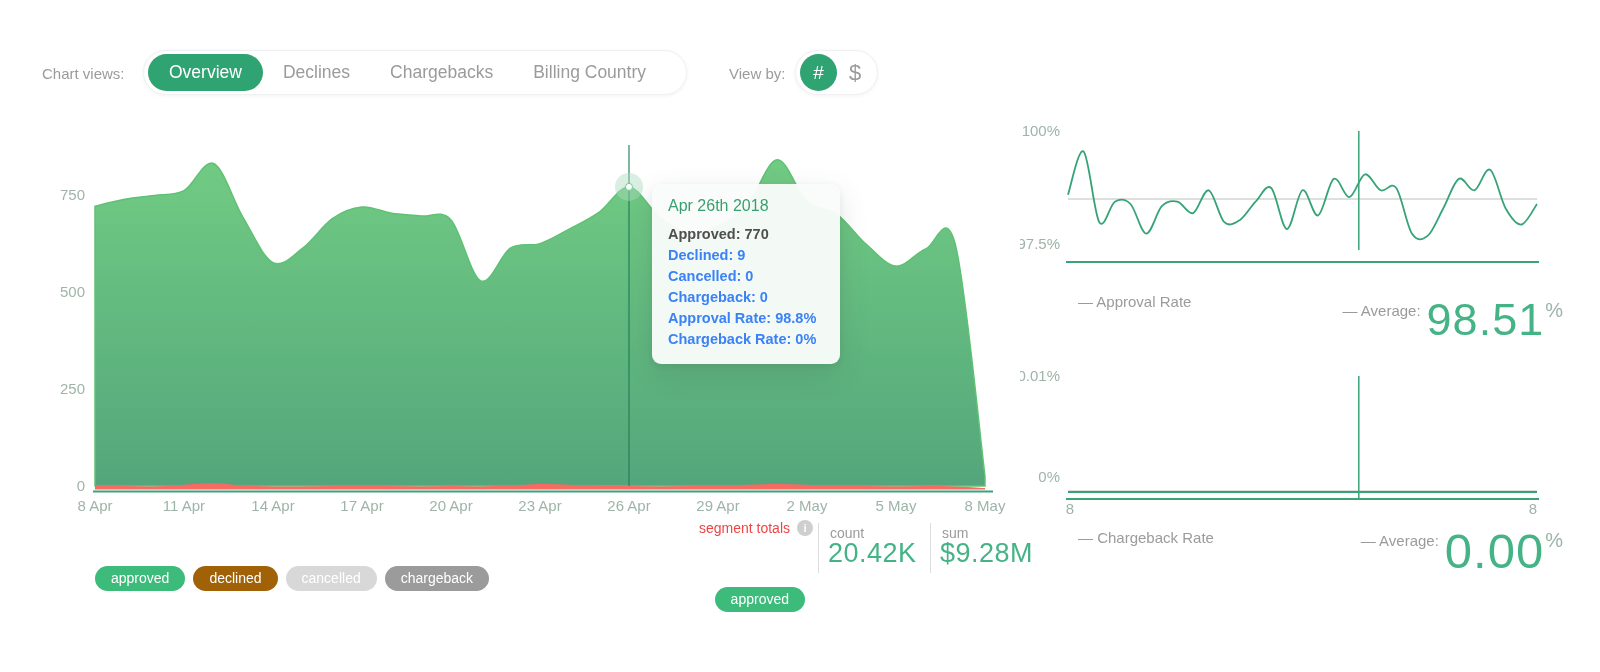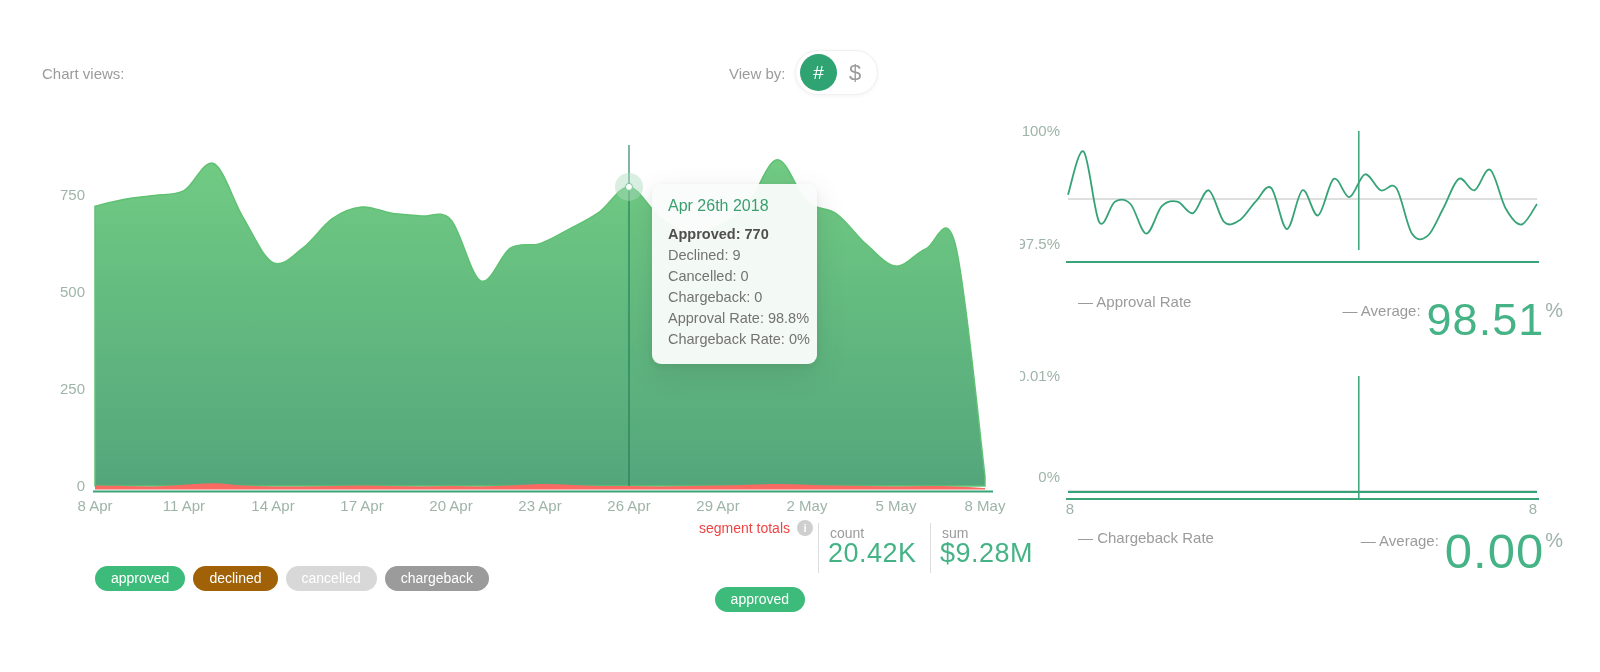--- a/index.html
+++ b/index.html
@@ -24,25 +24,25 @@
   
   .main-chart { position:absolute; left:40px; top:130px; width:990px; height:450px; }
   .legend { position:absolute; left:55px; top:400px; display:flex; }
   .pill { font-size:14px; color:#fff; border-radius:13px; padding:4px 16px 5px; margin-right:8px; white-space:nowrap;margin-top:36px; }
   .pill-approved { background:#3dbb7a; }
   .pill-declined { background:#a16207; }
   .pill-cancelled { background:#d8d8d8; }
   .pill-chargeback { background:#9b9b9b; }
 
   
-  .tooltip { position:absolute; left:652px; top:184px; width:165px; padding:13px 16px 14px;
+  .tooltip { position:absolute; left:652px; top:184px; width:188px; padding:13px 16px 14px;
     background:rgba(249,252,250,.96); border-radius:9px;
     box-shadow:0 10px 28px rgba(60,80,70,.16), 0 2px 6px rgba(0,0,0,.06); }
   .tt-title { color:#3aa06f; font-size:16px; margin-bottom:9px; }
-  .tt-row { font-size:14.5px; color:#737373; line-height:21px; white-space:nowrap; }
+  .tt-row { font-size:14.5px; color:#3b82f6; line-height:21px; white-space:nowrap;font-weight:bold; }
   .tt-bold { color:#4f4f4f; font-weight:bold; }
 
   
   .seg { position:absolute; left:690px; top:517px; width:345px; height:62px; }
   .seg .st-label { position:absolute; left:0; top:3px; width:100px; text-align:right; font-size:14px; color:#ef4444; }
   .seg .st-info { position:absolute; left:107px; top:3px; width:16px; height:16px; border-radius:50%;
     background:#cfcfcf; color:#fff; font-size:11px; font-weight:bold; text-align:center; line-height:16px; cursor:pointer; }
   .seg .st-pill { position:absolute; right:222px; top:34px; }
   .seg .vdiv { position:absolute; top:6px; width:1px; height:50px; background:#ddd; }
   .seg .blk-label { position:absolute; top:8px; font-size:14px; color:#9b9b9b; }
@@ -57,20 +57,26 @@
   .big-pct { font-size:20px; color:#9db3a9; margin-left:1px; margin-top:2px; }
   svg text { font-family:"Liberation Sans", sans-serif; }
 </style>
 </head>
 <body>
 
 <div class="canvas">
 
   <span class="hdr-label" style="left:42px; top:65px;">Chart views:</span>
 
+  <div class="tab-group">
+    <div class="tab active">Overview</div>
+    <div class="tab">Declines</div>
+    <div class="tab">Chargebacks</div>
+    <div class="tab">Billing Country</div>
+  </div>
 
   <span class="hdr-label" style="left:729px; top:65px;">View by:</span>
 
   <div class="toggle-group">
     <div class="toggle-num">#</div>
     <div class="toggle-cur">$</div>
   </div>
 
   <div class="main-chart">
     <svg id="main-chart-svg" width="990" height="392">

